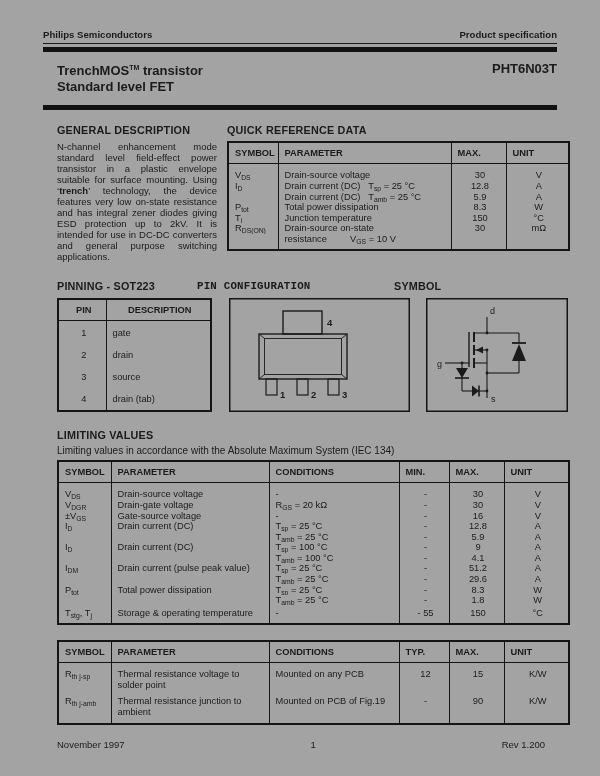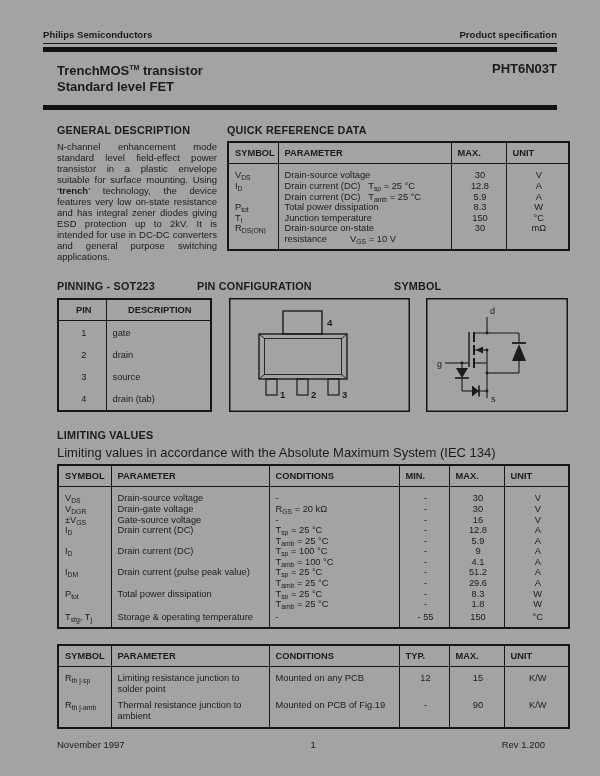--- a/index.html
+++ b/index.html
@@ -22,27 +22,27 @@
   .content{margin:12px 32px 0 57px;width:511px;}
   .sec-heading{font-size:10.8px;font-weight:bold;letter-spacing:.2px;}
   .h-row{display:flex;}
   .h-row1{margin-top:14px;}
   .hw-desc{width:170px;}
   .row1{display:flex;margin-top:5px;}
   .col-desc{width:160px;font-size:9.5px;line-height:11px;text-align:justify;}
   .col-qr{margin-left:10px;width:341px;}
   .h-row2{margin-top:18px;}
   .hw-pin{width:140px;}
-  .hw-cfg{width:197px;}
+  .hw-cfg{width:197px;font-family:Liberation Mono, monospace;}
   .row2{display:flex;margin-top:6px;}
   .pin-table-wrap{width:206px;}
   .pincfg-wrap{width:181px;margin-right:16px;}
   .symbol-wrap{width:142px;}
   .lv-section{margin-top:17px;}
-  .lv-subtitle{font-size:13px;margin-top:4px;}
+  .lv-subtitle{font-size:10px;margin-top:4px;}
   .lv-table-wrap{margin-top:4px;}
   .tr-section{margin-top:15px;}
   .tr-table-wrap{margin-top:6px;}
   
   table.dtable{border-collapse:collapse;table-layout:fixed;border:2px solid #151515;}
   .dtable th{border-bottom:1.8px solid #151515;font-size:9.3px;font-weight:bold;
     text-align:left;padding:5px 3px 5px 6px;}
   .dtable td{font-size:9.3px;padding:0 3px 0 6px;line-height:10.6px;vertical-align:top;
     overflow:hidden;white-space:nowrap;}
   .dtable th+th,.dtable td+td{border-left:1px solid #151515;}
@@ -408,21 +408,21 @@
                 <th>PARAMETER</th>
                 <th>CONDITIONS</th>
                 <th class="al-c">TYP.</th>
                 <th class="al-c">MAX.</th>
                 <th class="al-c">UNIT</th>
               </tr>
             </thead>
             <tbody>
               <tr>
                 <td>R<sub>th j-sp</sub></td>
-                <td>Limiting resistance junction to solder point</td>
+                <td>Thermal resistance voltage to solder point</td>
                 <td>Mounted on any PCB</td>
                 <td class="al-c">12</td>
                 <td class="al-c">15</td>
                 <td class="al-c">K/W</td>
               </tr>
               <tr>
                 <td>R<sub>th j-amb</sub></td>
                 <td>Thermal resistance junction to ambient</td>
                 <td>Mounted on PCB of Fig.19</td>
                 <td class="al-c">-</td>

